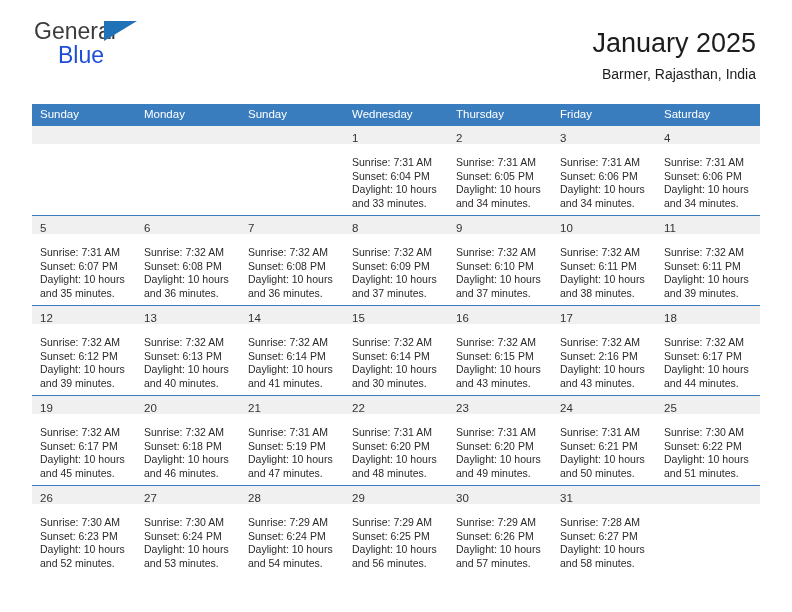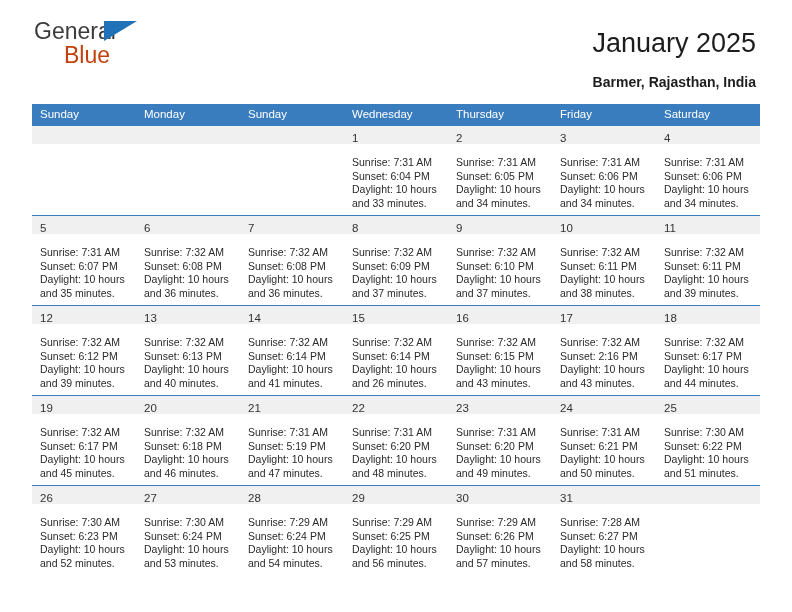--- a/index.html
+++ b/index.html
@@ -52,44 +52,44 @@
     left: 70px;
     top: 1px;
     width: 0;
     height: 0;
     border-left: 33px solid #1f72b8;
     border-bottom: 20px solid transparent;
   }
   .logo-row2 {
     display: block;
     margin-top: 1px;
-    margin-left: 30px;
+    margin-left: 24px;
     font-size: 23px;
-    color: #c2410c;
+    color: #1d4ed8;
     font-weight: 400;
   }
 
   .title-block {
     position: absolute;
     right: 36px;
     top: 28px;
     text-align: right;
   }
   .cal-title {
     font-size: 27px;
     color: #1d1d1d;
     font-weight: 400;
     line-height: 1.15;
     text-align: right;
   }
   .cal-subtitle {
-    margin-top: 15px;
+    margin-top: 7px;
     font-size: 14px;
     color: #1d1d1d;
-    font-weight: 700;
+    font-weight: 400;
   }
 
   
   .calendar {
     position: absolute;
     left: 32px;
     top: 104px;
     width: 728px;
   }
 
@@ -319,21 +319,21 @@
               <div>Daylight: 10 hours</div>
               <div>and 41 minutes.</div>
             </div>
           </div>
           <div class="daycell">
             <div class="daynum-band"><span class="daynum">15</span></div>
             <div class="dayinfo">
               <div>Sunrise: 7:32 AM</div>
               <div>Sunset: 6:14 PM</div>
               <div>Daylight: 10 hours</div>
-              <div>and 26 minutes.</div>
+              <div>and 30 minutes.</div>
             </div>
           </div>
           <div class="daycell">
             <div class="daynum-band"><span class="daynum">16</span></div>
             <div class="dayinfo">
               <div>Sunrise: 7:32 AM</div>
               <div>Sunset: 6:15 PM</div>
               <div>Daylight: 10 hours</div>
               <div>and 43 minutes.</div>
             </div>

